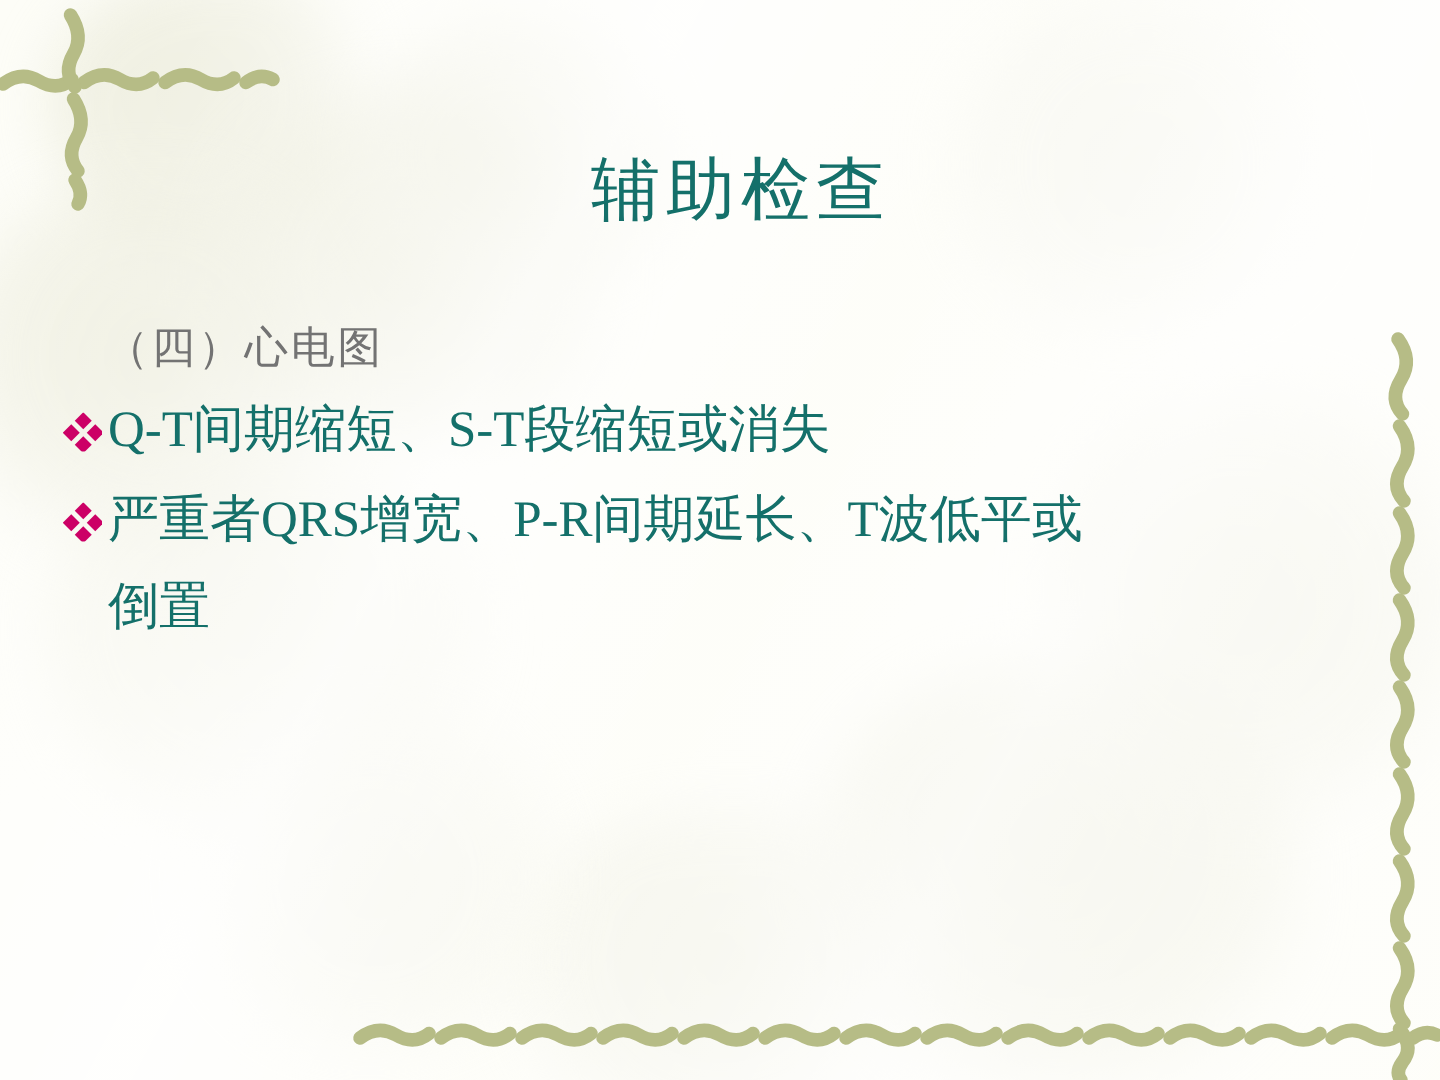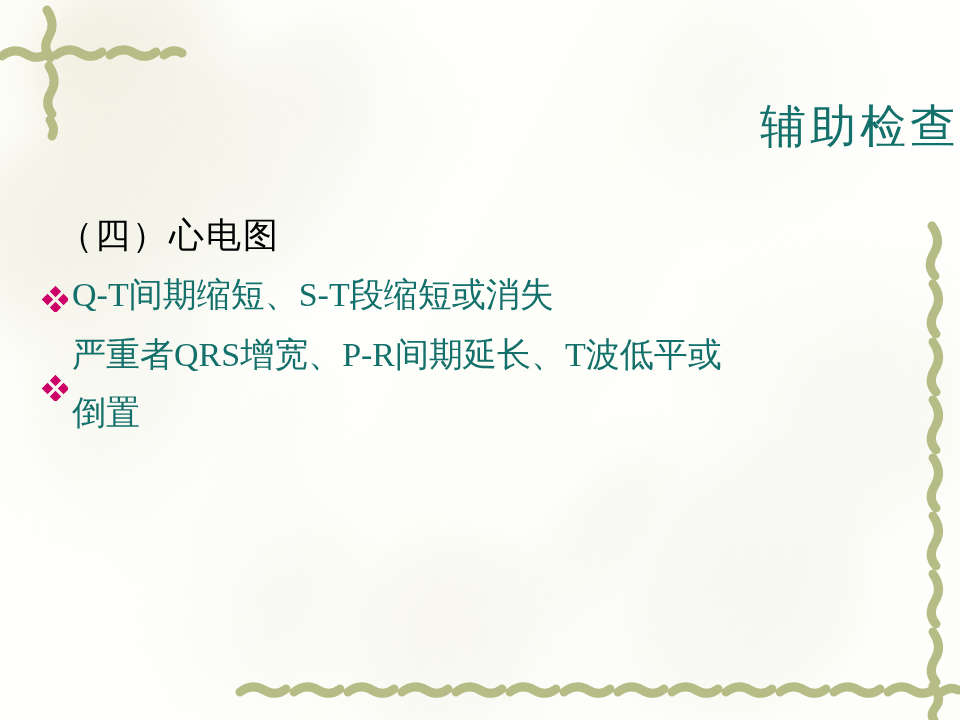--- a/index.html
+++ b/index.html
@@ -58,45 +58,45 @@
 
   
   .rule { position: absolute; pointer-events: none; }
   .rule svg { display: block; overflow: visible; }
 
   
   .title {
     position: absolute;
     left: 0; right: 0;
     top: 96px;
-    text-align: right;
+    text-align: center;
     color: #14706a;
     font-size: 46px;
     letter-spacing: 4px;
     font-family: "Liberation Serif", "DejaVu Serif", serif;
     font-weight: 400;
     white-space: nowrap;
     padding-left: 28px;
   }
   .body-block {
     position: absolute;
     left: 38px;
     top: 214px;
     width: 890px;
   }
   .subhead {
-    color: #000000;
-    font-size: 35px;
+    color: #737373;
+    font-size: 29px;
     letter-spacing: 2px;
-    margin: 0 0 8px 20px;
+    margin: 0 0 8px 32px;
     line-height: 1.25;
   }
   .bullet-row {
     display: flex;
-    align-items: center;
+    align-items: flex-start;
     margin-bottom: 2px;
   }
   .bullet-mark {
     flex: 0 0 auto;
     width: 34px;
     height: 46px;
     position: relative;
     margin-top: 6px;
   }
   .bullet-mark svg { position: absolute; left: 4px; top: 11px; }

